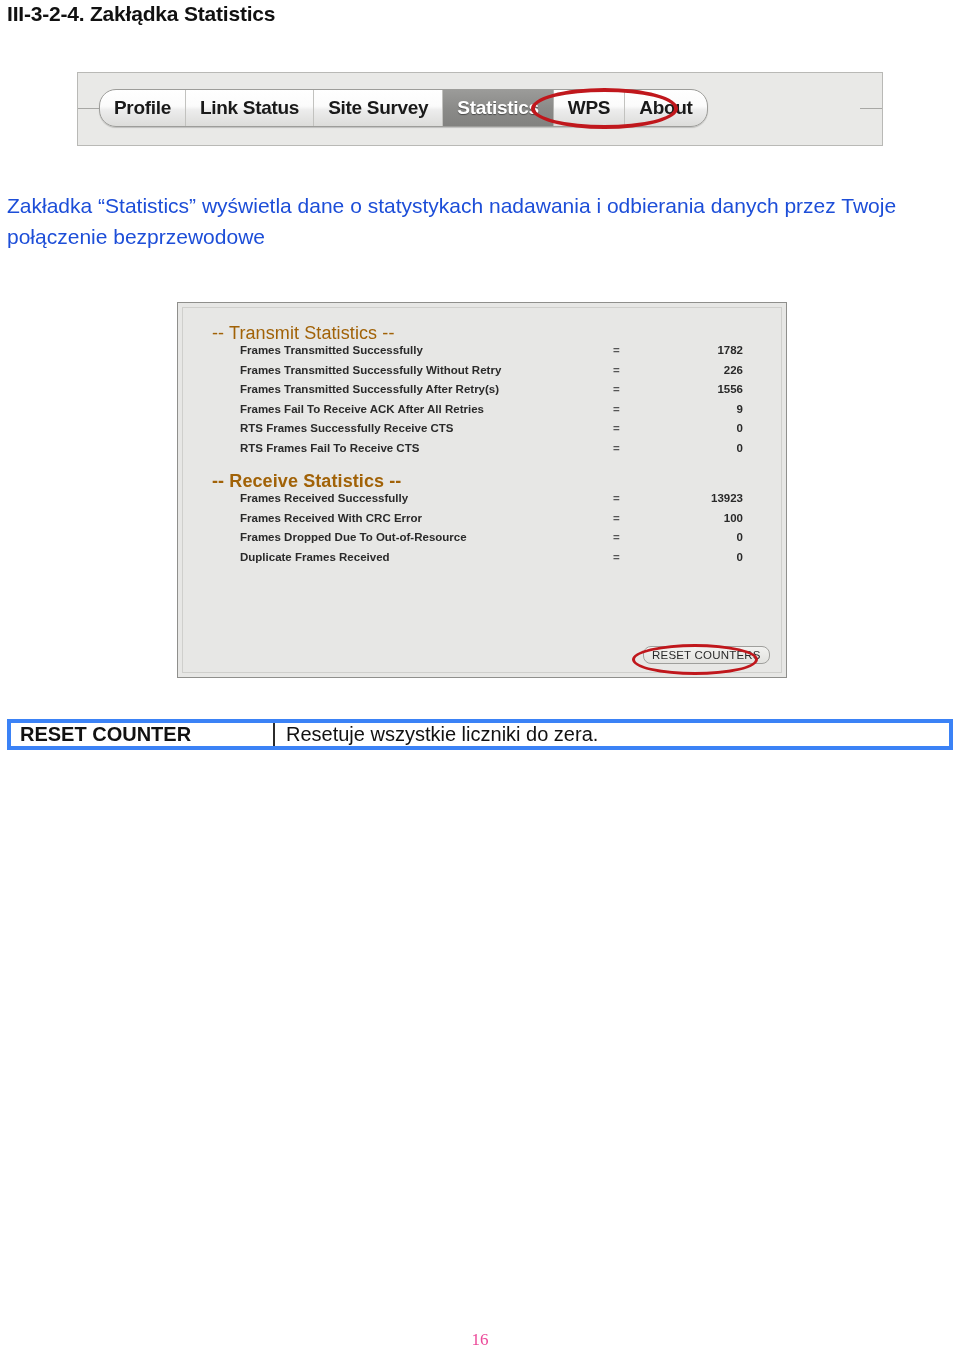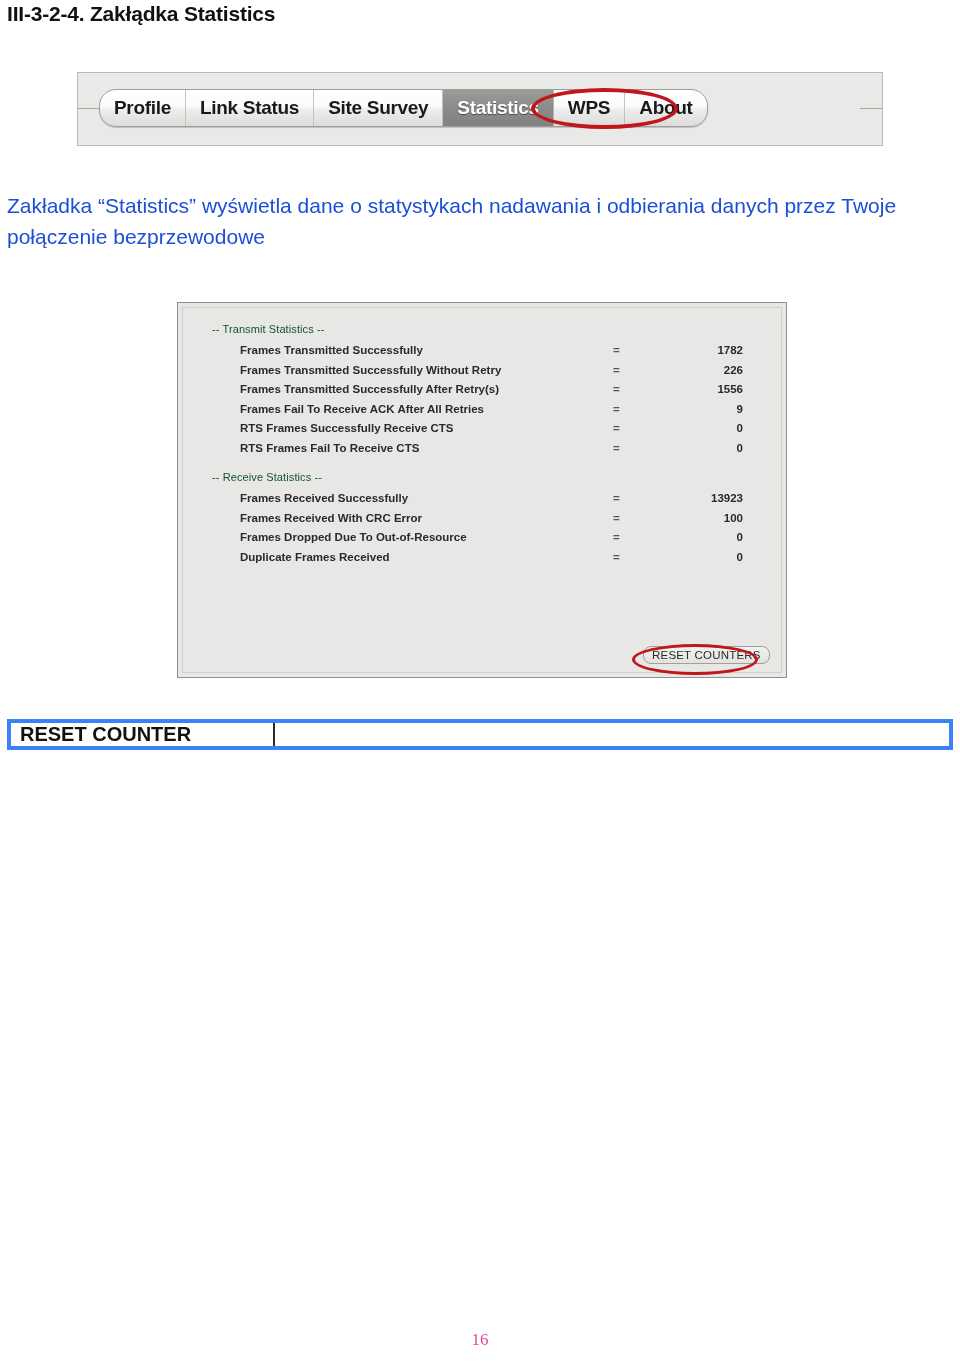--- a/index.html
+++ b/index.html
@@ -133,28 +133,28 @@
     top: 4px;
     right: 4px;
     bottom: 4px;
     background: #e7e7e5;
     border: 1px solid #cfcfcc;
     box-sizing: border-box;
   }
   .section-head {
     position: absolute;
     left: 29px;
-    font-size: 11px;
-    color: #14532d;
+    font-size: 18px;
+    color: #a16207;
     font-weight: normal;
     letter-spacing: 0.1px;
     white-space: nowrap;
   }
   .sec-transmit { top: 15px; }
-  .sec-receive  { top: 163px; }
+  .sec-receive  { top: 163px; font-weight: bold; }
 
   .rows {
     position: absolute;
     left: 0;
     right: 0;
   }
   .rows.transmit { top: 36px; }
   .rows.receive  { top: 184px; }
 
   .stat-row {
@@ -333,15 +333,16 @@
         </div>
       </div>
 
     <div class="reset-btn">RESET COUNTERS</div>
   </div>
 </div>
 <div class="ellipse-reset"></div>
 
 <div class="desc-table">
   <div class="desc-cell-key">RESET COUNTER</div>
+  <div class="desc-cell-val">Resetuje wszystkie liczniki do zera.</div>
 </div>
 
 <div class="page-num">16</div>
 
 </body></html>

